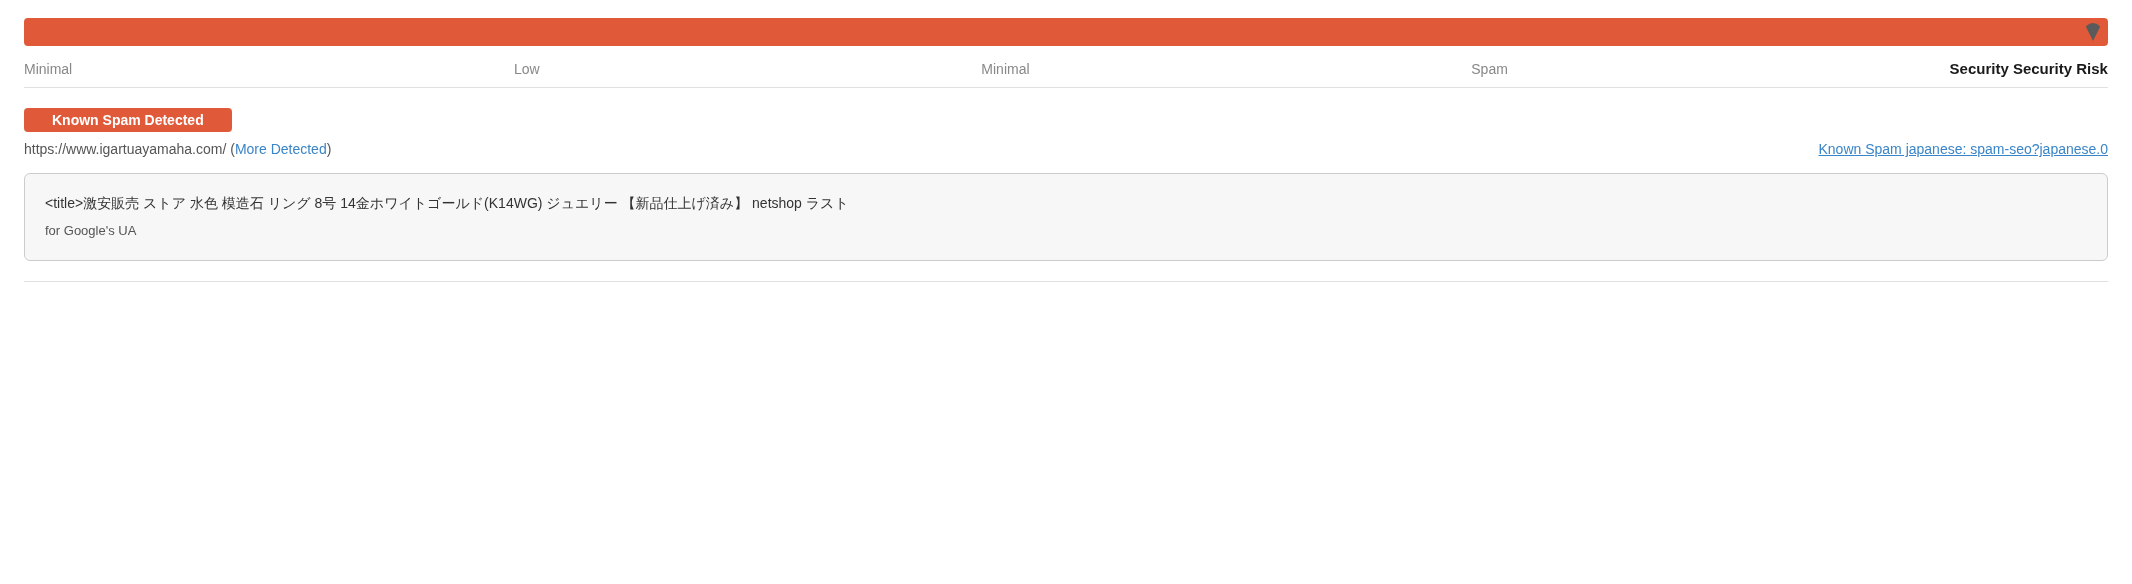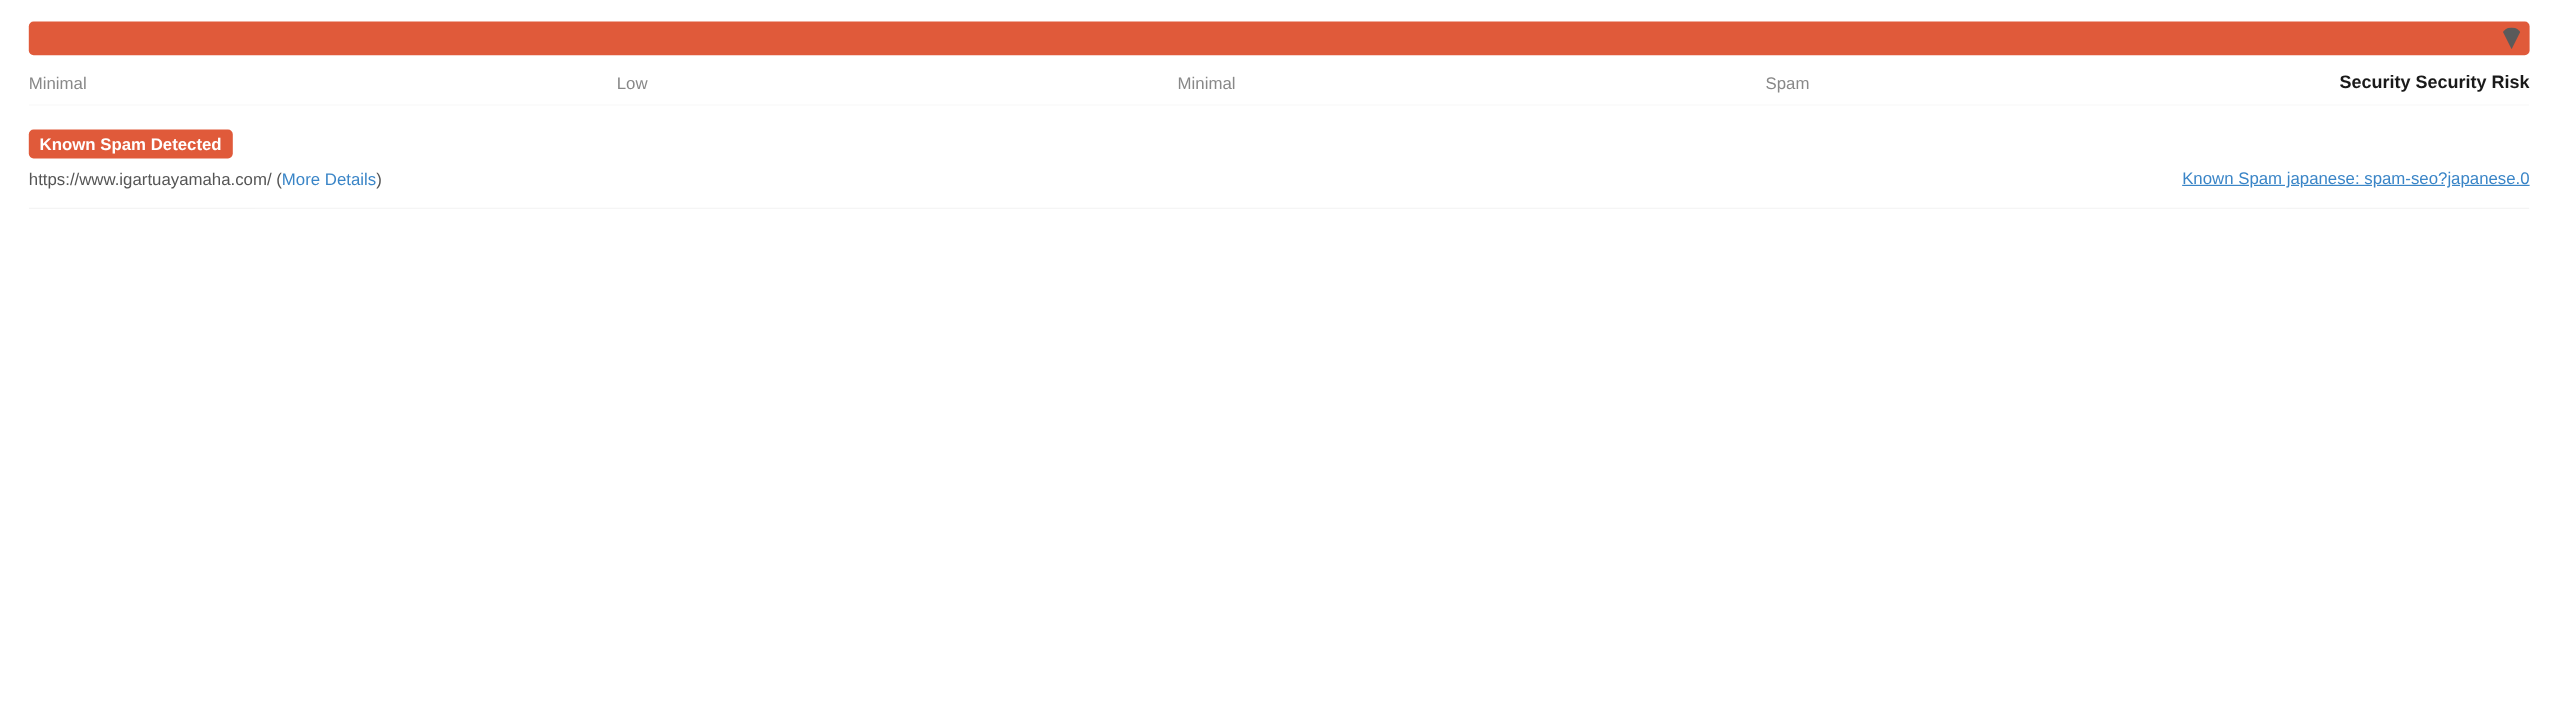--- a/index.html
+++ b/index.html
@@ -76,21 +76,21 @@
     .spam-section {
       padding: 20px 24px 16px 24px;
     }
 
     .spam-badge {
       display: inline-block;
       background: #e05a3a;
       color: #fff;
       font-weight: 700;
       font-size: 14px;
-      padding: 4px 9px;
+      padding: 4px 28px;
       border-radius: 4px;
       margin-bottom: 8px;
     }
 
     .spam-url-row {
       display: flex;
       align-items: center;
       justify-content: space-between;
       flex-wrap: wrap;
       gap: 8px;
@@ -167,24 +167,30 @@
     </div>
   </div>
 
   <hr class="divider">
 
   <div class="spam-section">
     <div class="spam-badge">Known Spam Detected</div>
     <div class="spam-url-row">
       <div class="spam-url-left">
         <span>https://www.igartuayamaha.com/</span>
-        (<a href="#">More Details</a>)
+        (<a href="#">More Detected</a>)
       </div>
       <div class="spam-url-right">
         <a href="#">Known Spam japanese: spam-seo?japanese.0</a>
       </div>
     </div>
   </div>
 
+  <div class="code-box-wrapper">
+    <div class="code-box">
+      <span class="code-line">&lt;title&gt;激安販売 ストア 水色 模造石 リング 8号 14金ホワイトゴールド(K14WG) ジュエリー 【新品仕上げ済み】 netshop ラスト</span>
+      <span class="note-line">for Google's UA</span>
+    </div>
+  </div>
 
   <hr class="bottom-divider">
 
 </div>
 
 </body></html>

